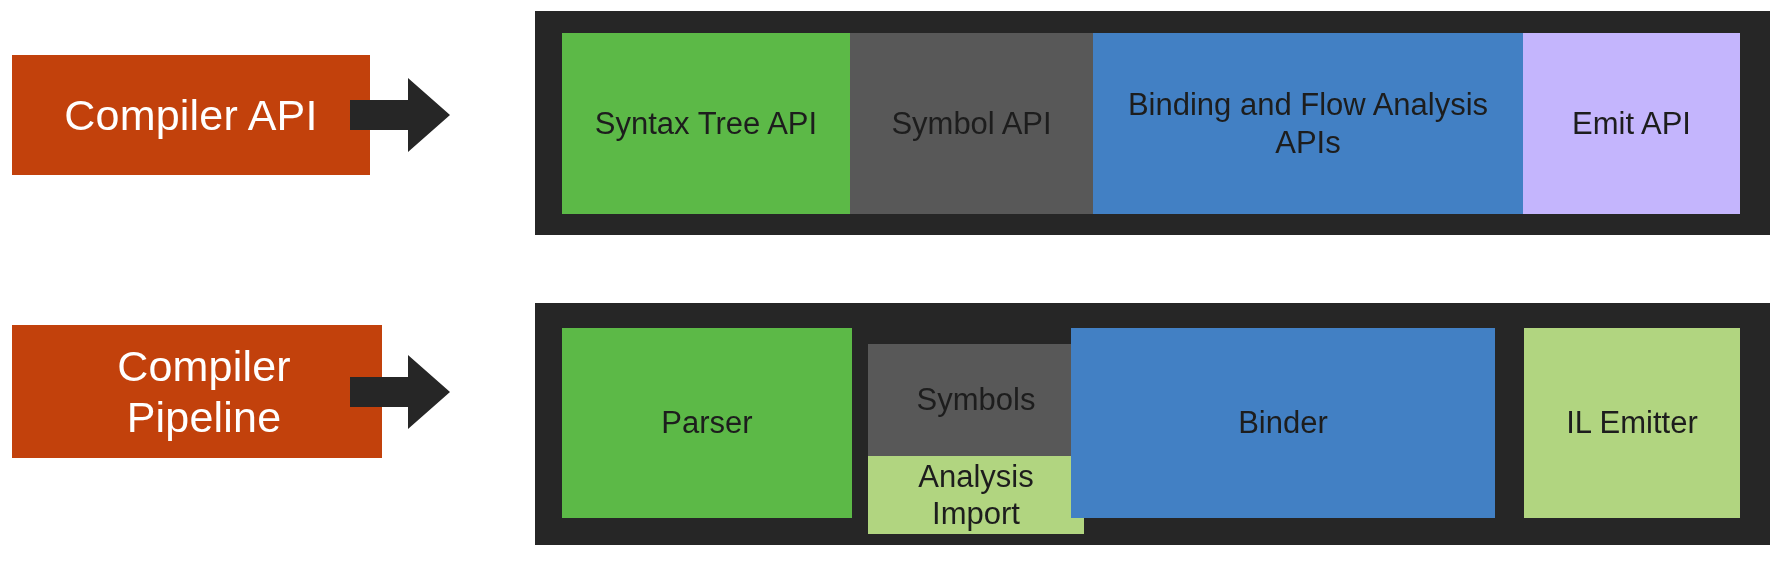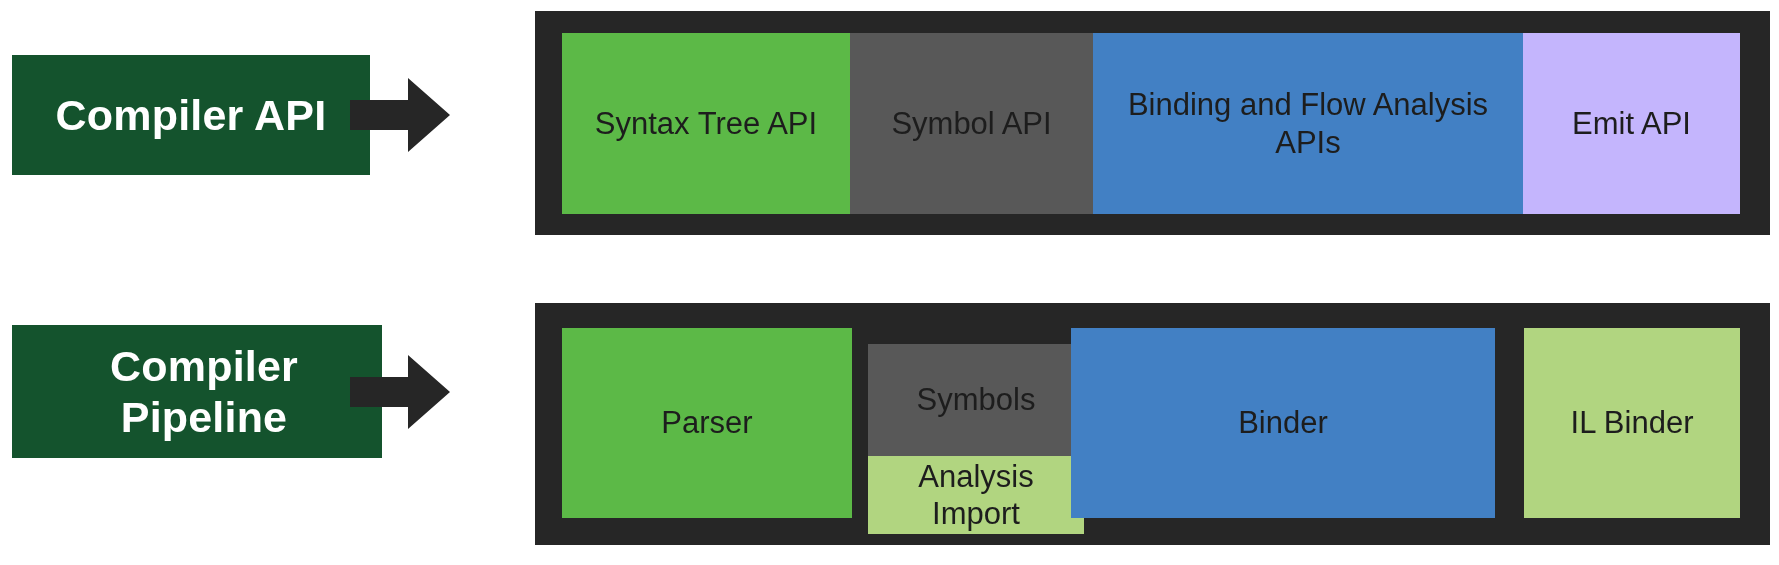--- a/index.html
+++ b/index.html
@@ -18,27 +18,27 @@
   #canvas {
     position: relative;
     width: 1779px;
     height: 565px;
     background: #ffffff;
   }
 
   
   .label-plate {
     position: absolute;
-    background: #14532d;
+    background: #c2410c;
     display: flex;
     align-items: center;
     justify-content: center;
     text-align: center;
     color: #ffffff;
-    font-weight: 700;
+    font-weight: 400;
     line-height: 1.18;
     letter-spacing: 0.2px;
   }
   #plate-compiler-api {
     left: 12px;
     top: 55px;
     width: 358px;
     height: 120px;
     font-size: 43px;
   }
@@ -194,17 +194,17 @@
       <div class="stage-sub bottom" style="background:#b1d580;">
         <span>Analysis Import</span>
       </div>
     </div>
 
     <div class="stage" id="stage-binder" style="background:#4280c4;">
       <span>Binder</span>
     </div>
 
     <div class="stage" id="stage-il-emitter" style="background:#b1d580;">
-      <span>IL Binder</span>
+      <span>IL Emitter</span>
     </div>
   </div>
 
 </div>
 
 </body></html>

